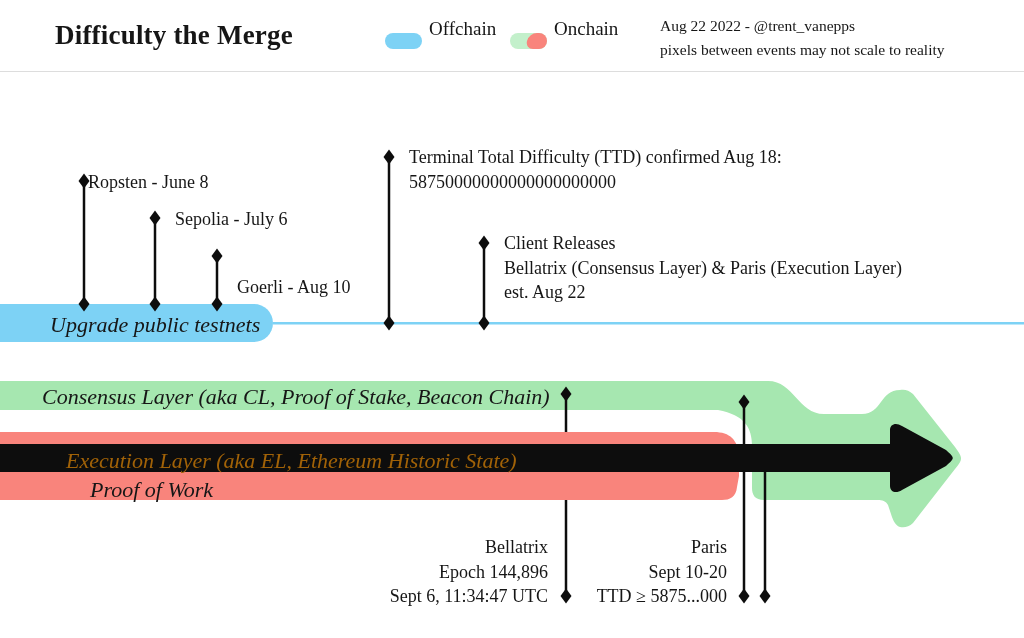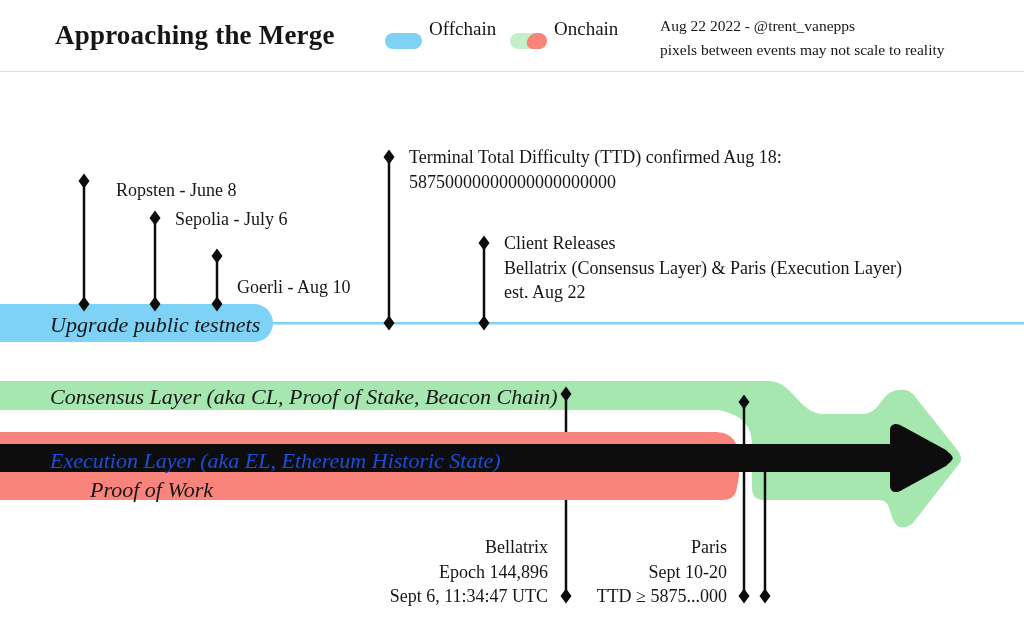--- a/index.html
+++ b/index.html
@@ -20,29 +20,29 @@
   #header-divider{left:0;top:71px;width:1024px;height:1px;background:#ddd;}
   
   #diagram{left:0;top:0;}
   .fill-blue{fill:var(--offchain_blue);}
   .fill-green{fill:var(--onchain_green);}
   .fill-red{fill:var(--onchain_red);}
   .fill-ink{fill:var(--ink);}
   .event-line{stroke:var(--ink);stroke-width:2.5;}
   
   .ann{font-size:18px;line-height:24.5px;white-space:nowrap;}
-  #ev-ropsten{left:116px;top:170px;margin-top:8px;}
+  #ev-ropsten{left:88px;top:170px;}
   #ev-sepolia{left:175px;top:207px;}
   #ev-goerli{left:237px;top:245px;margin-top:30px;}
   #ev-ttd{left:409px;top:145px;}
   #ev-client{left:504px;top:231px;}
   .bar-label{font-size:22px;white-space:nowrap;font-style:italic;}
   #lbl-testnets{left:50px;top:312px;}
-  #lbl-consensus{left:50px;top:384px;}
-  #lbl-execution{left:50px;top:448px;color:#1d4ed8;}
+  #lbl-consensus{left:42px;top:384px;}
+  #lbl-execution{left:66px;top:448px;color:#a16207;}
   #lbl-pow{left:50px;top:477px;margin-left:40px;}
   .milestone{text-align:right;}
   #ms-bellatrix{left:298px;top:535px;width:250px;}
   #ms-paris{left:477px;top:535px;width:250px;}
   #ms-finality{left:785px;top:535px;text-align:left;}
 </style>
 </head>
 <body>
 
 <div id="canvas">
@@ -99,21 +99,21 @@
 
     <g class="fill-ink">
       <path d="M566 386.5 L571.5 394 L566 401.5 L560.5 394 Z"></path>
       <path d="M744 394.5 L749.5 402 L744 409.5 L738.5 402 Z"></path>
       <path d="M566 588.5 L571.5 596 L566 603.5 L560.5 596 Z"></path>
       <path d="M744 588.5 L749.5 596 L744 603.5 L738.5 596 Z"></path>
       <path d="M765 588.5 L770.5 596 L765 603.5 L759.5 596 Z"></path>
     </g>
   </svg>
 
-  <div id="page-title" class="abs">Approaching the Merge</div>
+  <div id="page-title" class="abs">Difficulty the Merge</div>
 
   <div id="pill-offchain" class="abs pill"></div>
   <div class="abs legend-label" style="left:429px;">Offchain</div>
 
   <div id="pill-onchain" class="abs pill">
     <div class="red-half"></div>
   </div>
   <div class="abs legend-label" style="left:554px;">Onchain</div>
 
   <div id="byline" class="abs">

